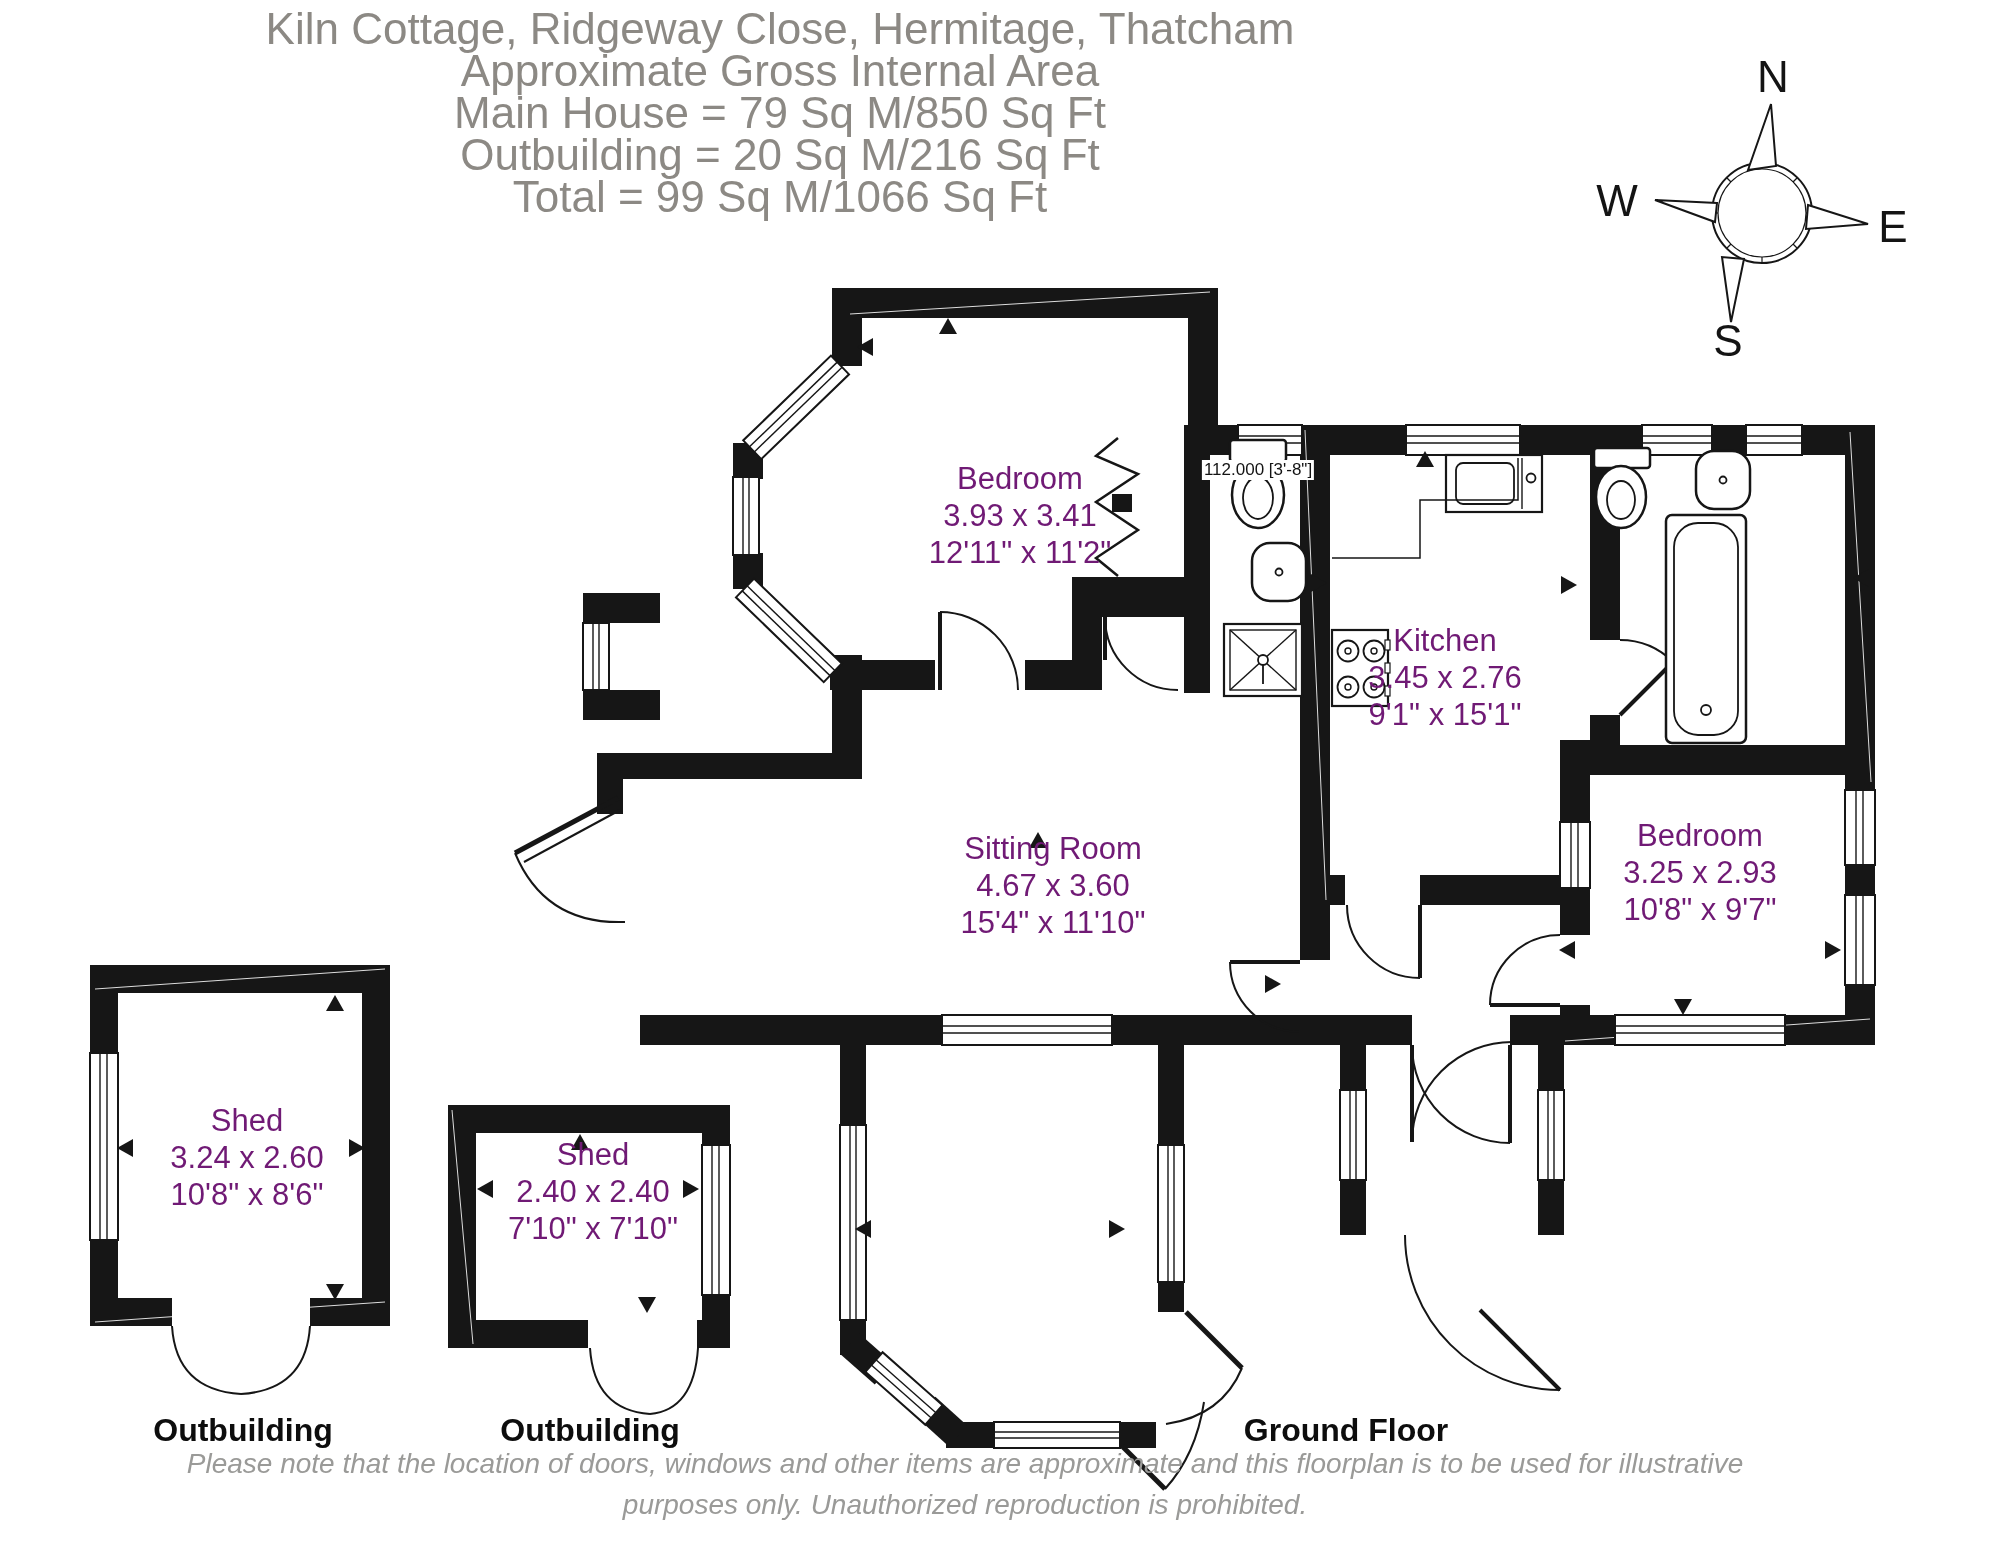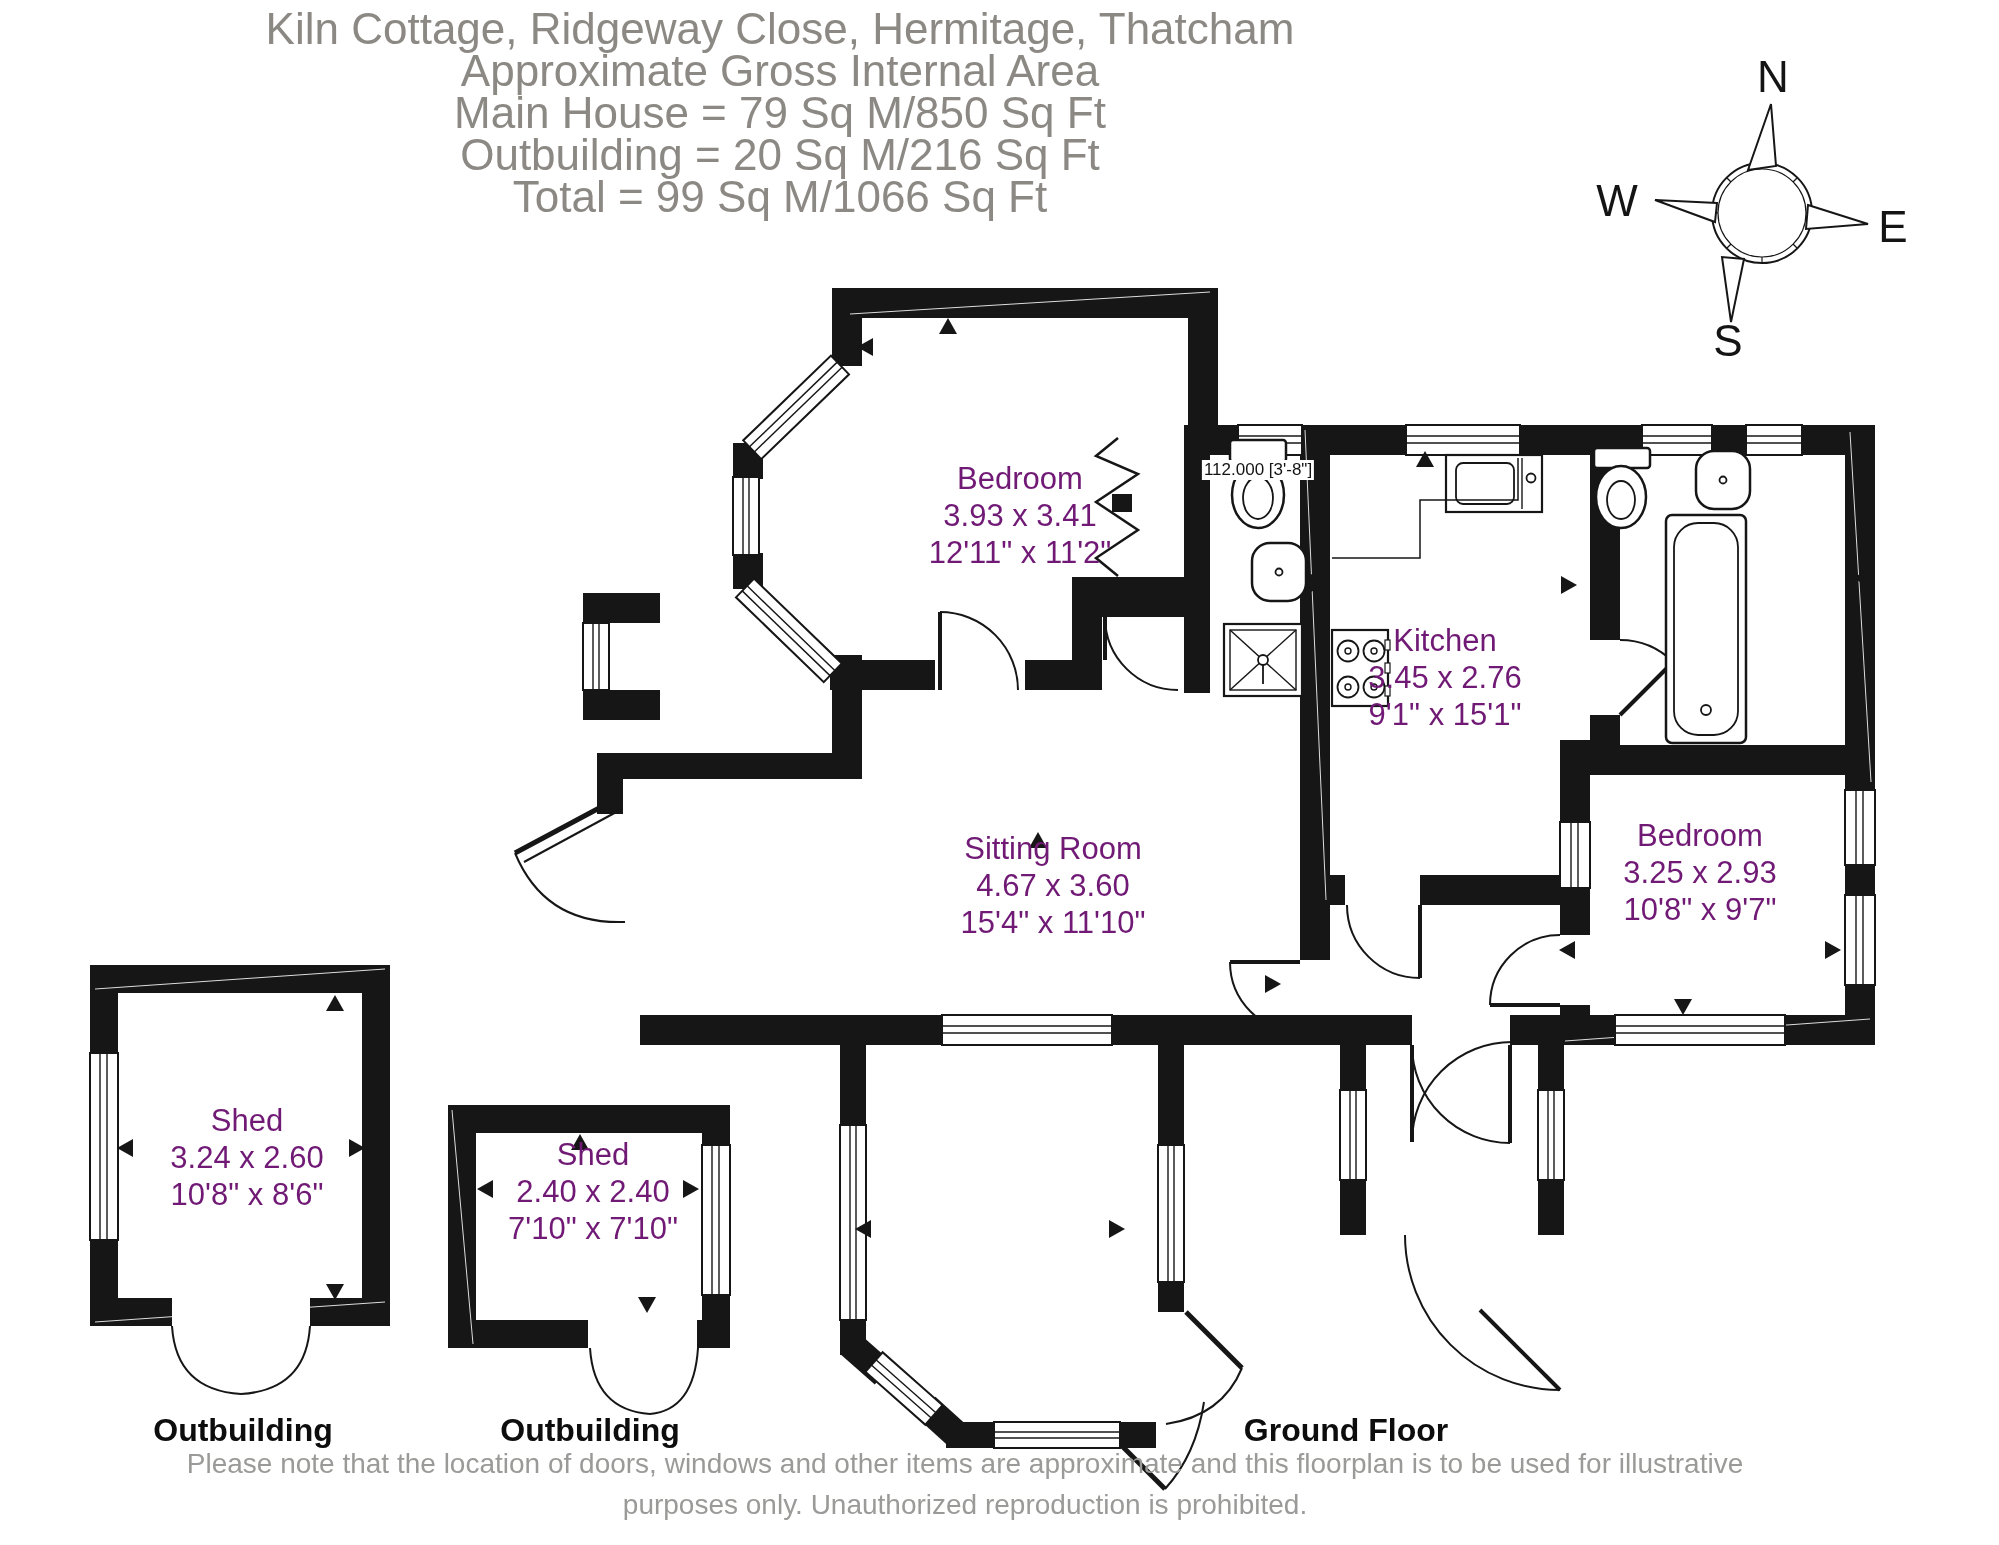--- a/index.html
+++ b/index.html
@@ -10,21 +10,21 @@
                color:#8c8984;font-size:44px;line-height:42px;font-weight:400;white-space:nowrap;}
   .compass-letter{position:absolute;transform:translate(-50%,-50%);color:#141414;
                   font-size:44px;font-weight:400;}
   .room-label{position:absolute;transform:translate(-50%,-50%);text-align:center;
               color:#701a75;font-size:31px;line-height:37px;white-space:nowrap;}
   .dim-note{position:absolute;transform:translate(-50%,-50%);color:#141414;font-size:17px;
             background:#ffffff;padding:0 2px;white-space:nowrap;}
   .bold-label{position:absolute;transform:translate(-50%,-50%);color:#0d0d0d;font-weight:bold;
               font-size:32px;white-space:nowrap;}
   .disclaimer{position:absolute;left:0;top:1443px;width:1930px;text-align:center;
-              color:#9a9a98;font-size:28px;line-height:41px;}
+              color:#9a9a98;font-size:28px;line-height:41px;font-style:italic;}
 </style>
 </head>
 <body>
 
 <div class="stage">
 
 <svg class="plan-svg" width="1999" height="1545" viewBox="0 0 1999 1545">
 
   <g fill="#161616" stroke="none">
 

